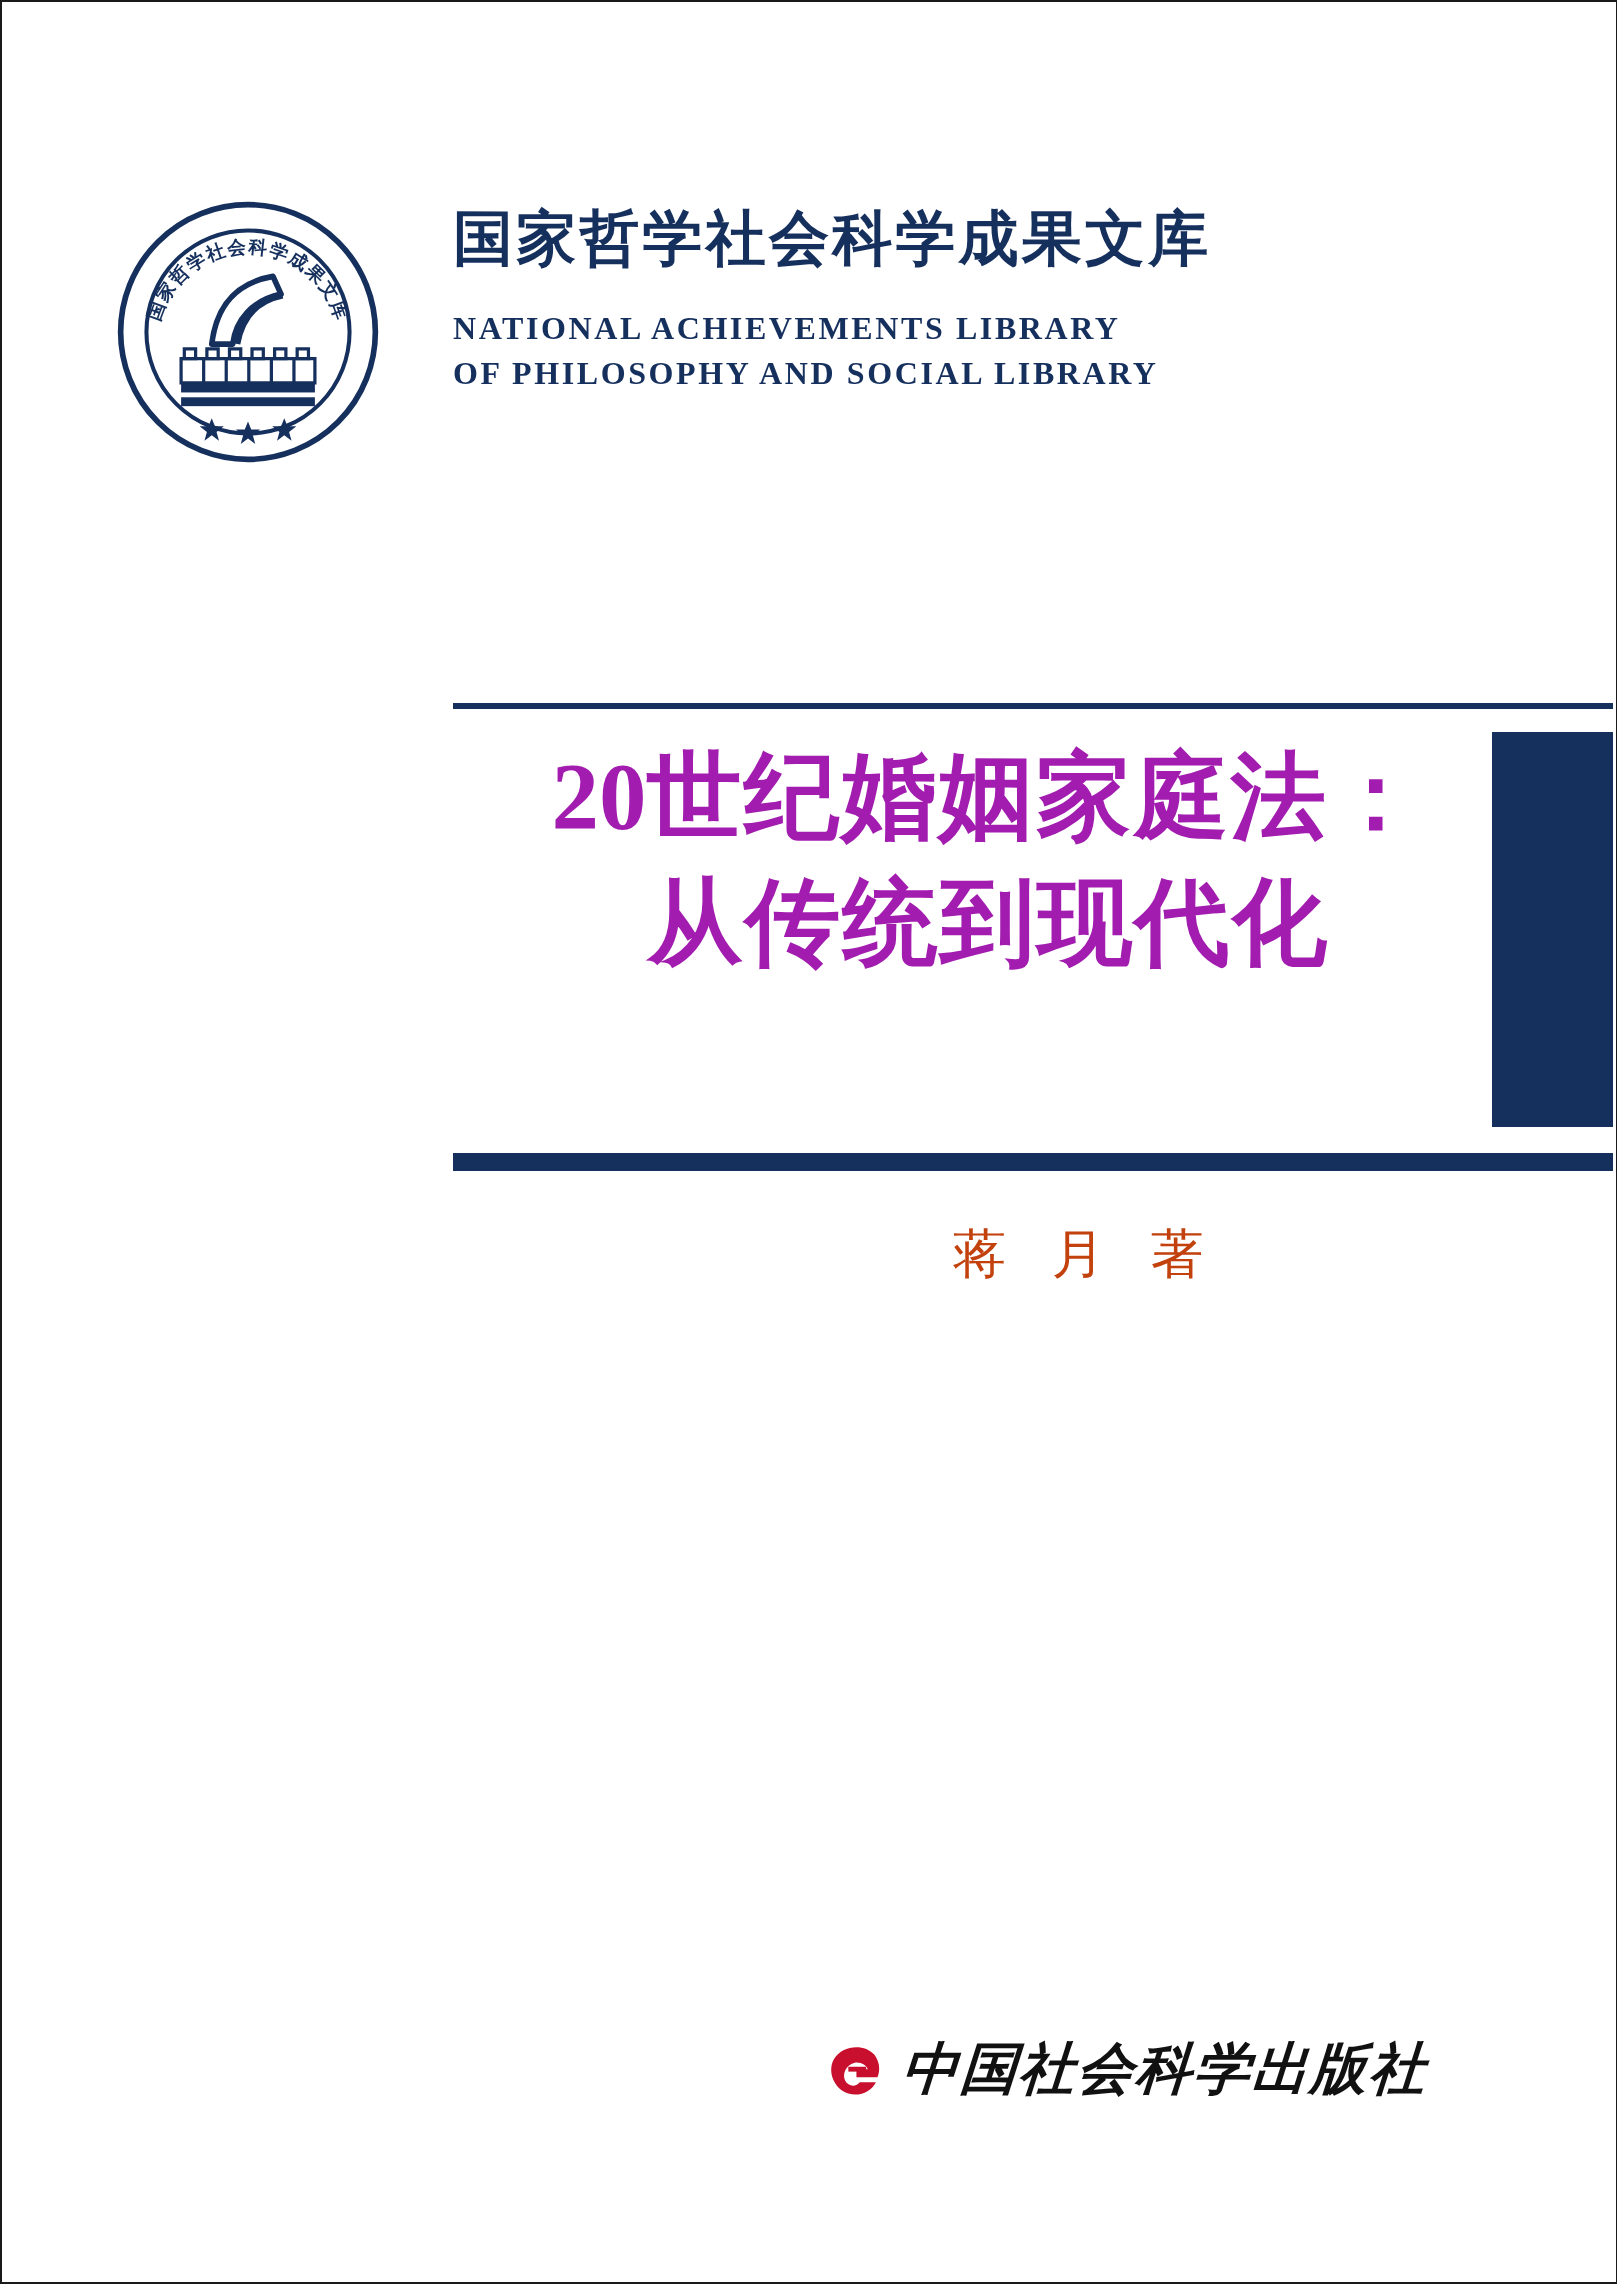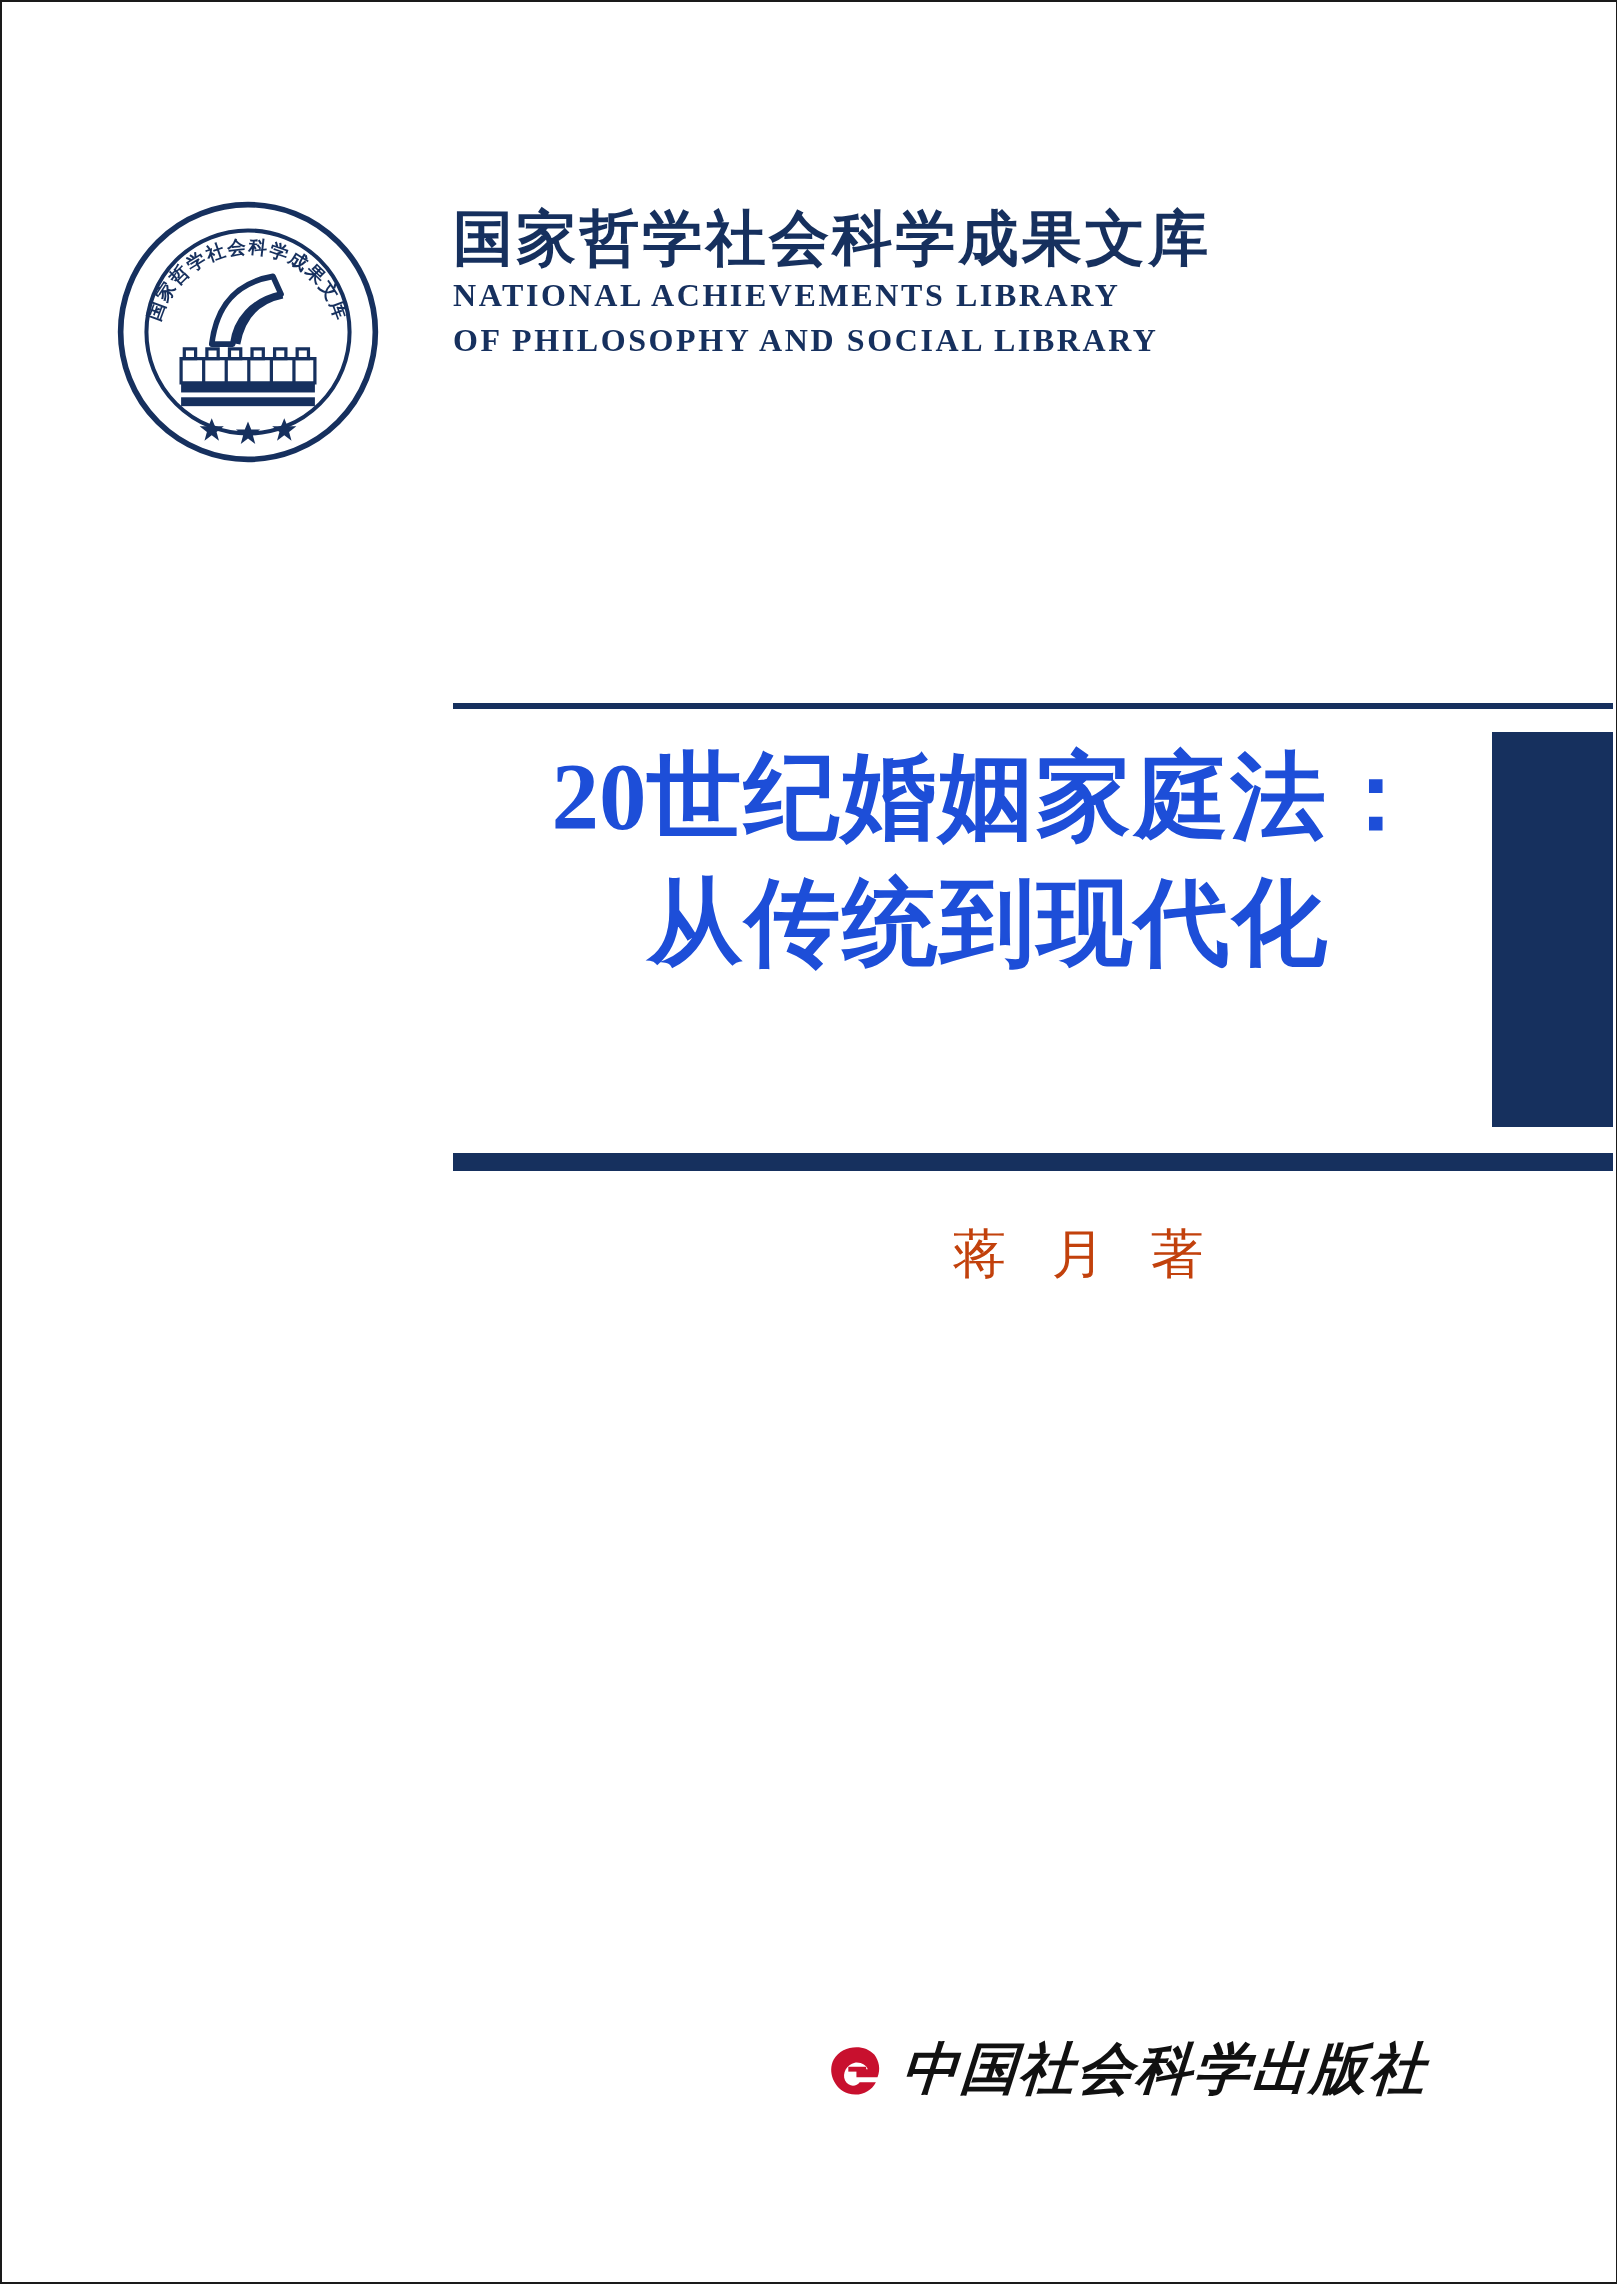--- a/index.html
+++ b/index.html
@@ -52,21 +52,21 @@
     font-family: "DejaVu Sans", "Liberation Sans", sans-serif;
     font-weight: bold;
     font-size: 60px;
     letter-spacing: 3.2px;
     color: #16305e;
     line-height: 1.05;
     white-space: nowrap;
   }
 
   .series-en {
-    margin-top: 3px;
+    margin-top: 36px;
     font-family: "Liberation Serif", "DejaVu Serif", serif;
     font-weight: bold;
     font-size: 32px;
     letter-spacing: 2.6px;
     color: #16305e;
     line-height: 1.42;
     white-space: nowrap;
   }
 
   
@@ -111,21 +111,21 @@
     top: 31px;
     width: 1007px;
     text-align: center;
   }
 
   .title-line {
     font-family: "DejaVu Sans", "Liberation Sans", sans-serif;
     font-weight: bold;
     font-size: 95px;
     letter-spacing: 2.4px;
-    color: #1d4ed8;
+    color: #a21caf;
     line-height: 1.32;
     white-space: nowrap;
     position: relative;
     z-index: 2;
   }
 
   .title-line .num {
     font-family: "Liberation Serif", "DejaVu Serif", serif;
     font-weight: bold;
     letter-spacing: 0;

